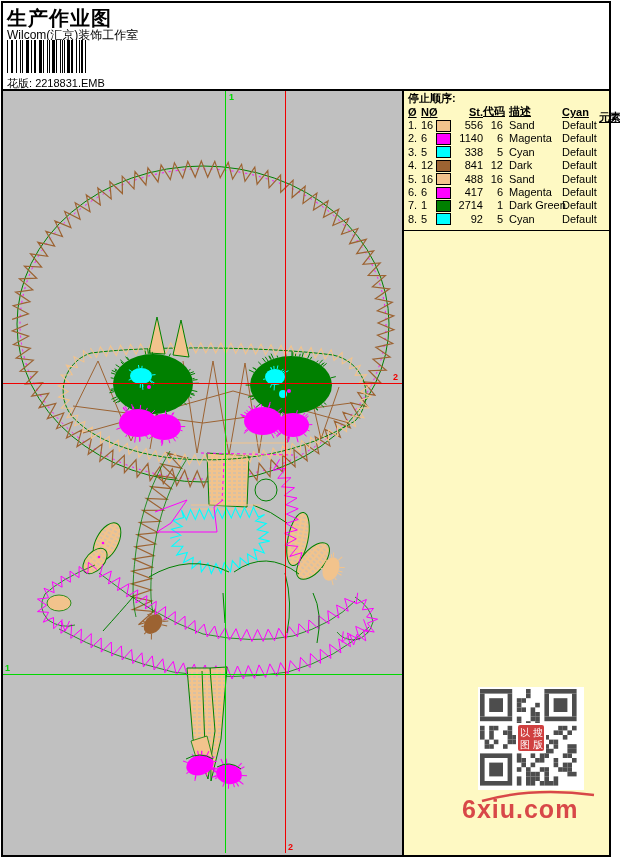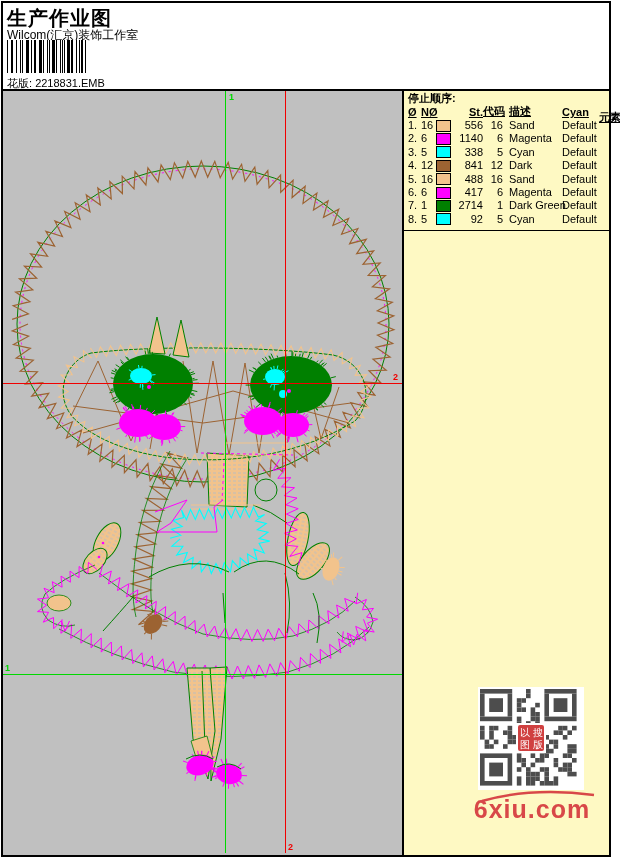--- a/index.html
+++ b/index.html
@@ -31,21 +31,21 @@
   .c-n{width:15px;flex:none;}
   .c-sw{width:22px;flex:none;}
   .c-st{width:25px;flex:none;text-align:right;}
   .c-code{width:20px;flex:none;text-align:right;}
   .c-desc{width:53px;flex:none;padding-left:6px;}
   .c-brand{width:37px;flex:none;}
   .c-elem{flex:1;margin-top:12px;}
   .swatch{display:inline-block;width:13px;height:10px;border:1px solid #000;vertical-align:middle;}
   
   .qrbox{position:absolute;left:74px;top:596px;width:106px;height:103px;background:#fff;}
-  .sitewrap{position:absolute;left:58px;top:698px;width:140px;text-align:center;}
+  .sitewrap{position:absolute;left:58px;top:698px;width:140px;text-align:left;}
   .site{font-size:25px;font-weight:bold;color:#d84848;letter-spacing:1px;font-family:"Liberation Sans",sans-serif;}
   svg{display:block;}
 </style>
 </head>
 <body>
 
 <div class="page">
   <div class="frame">
 
     <div class="hdr">

